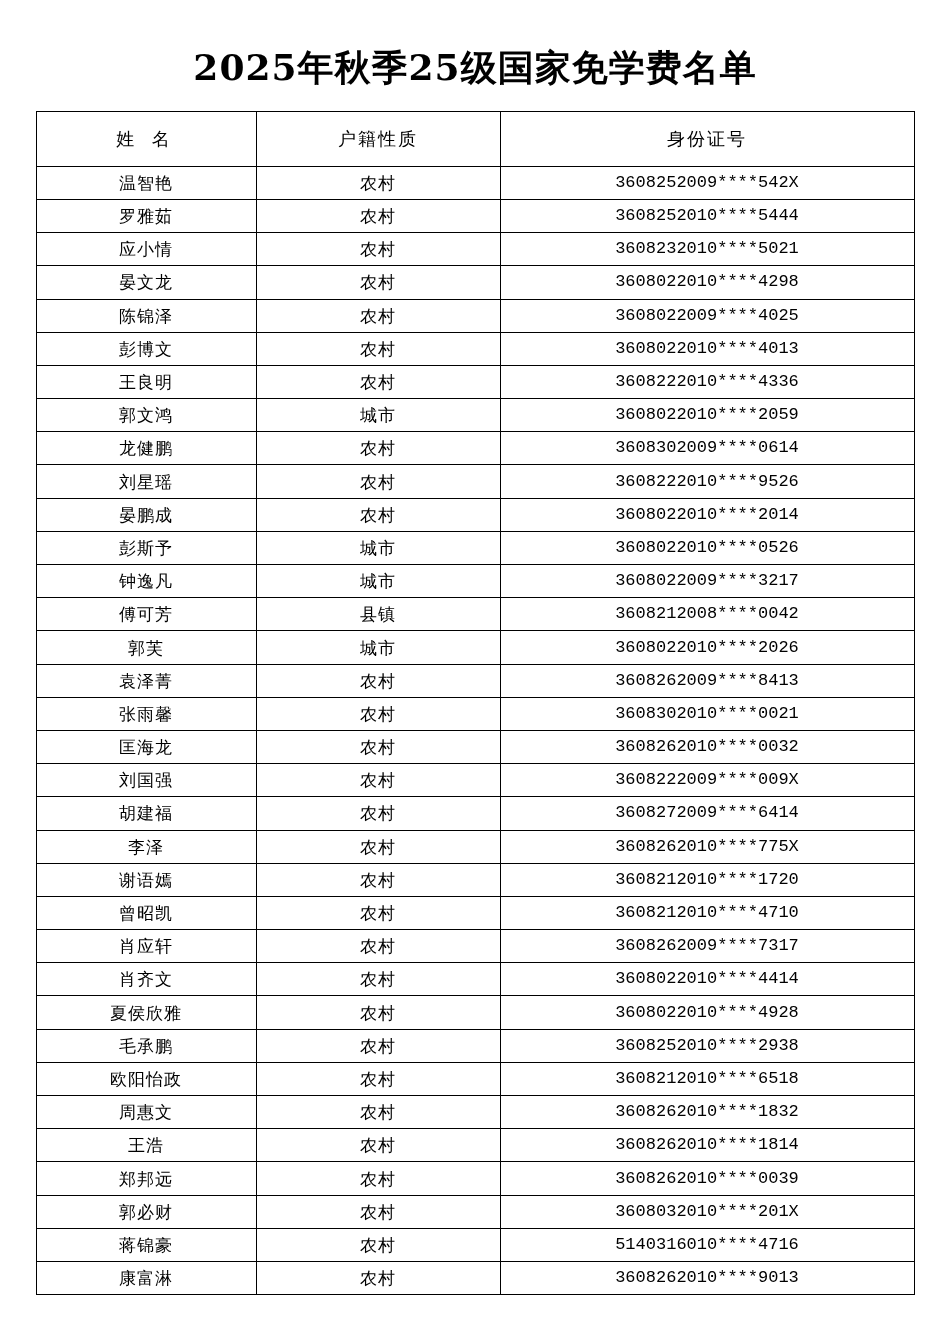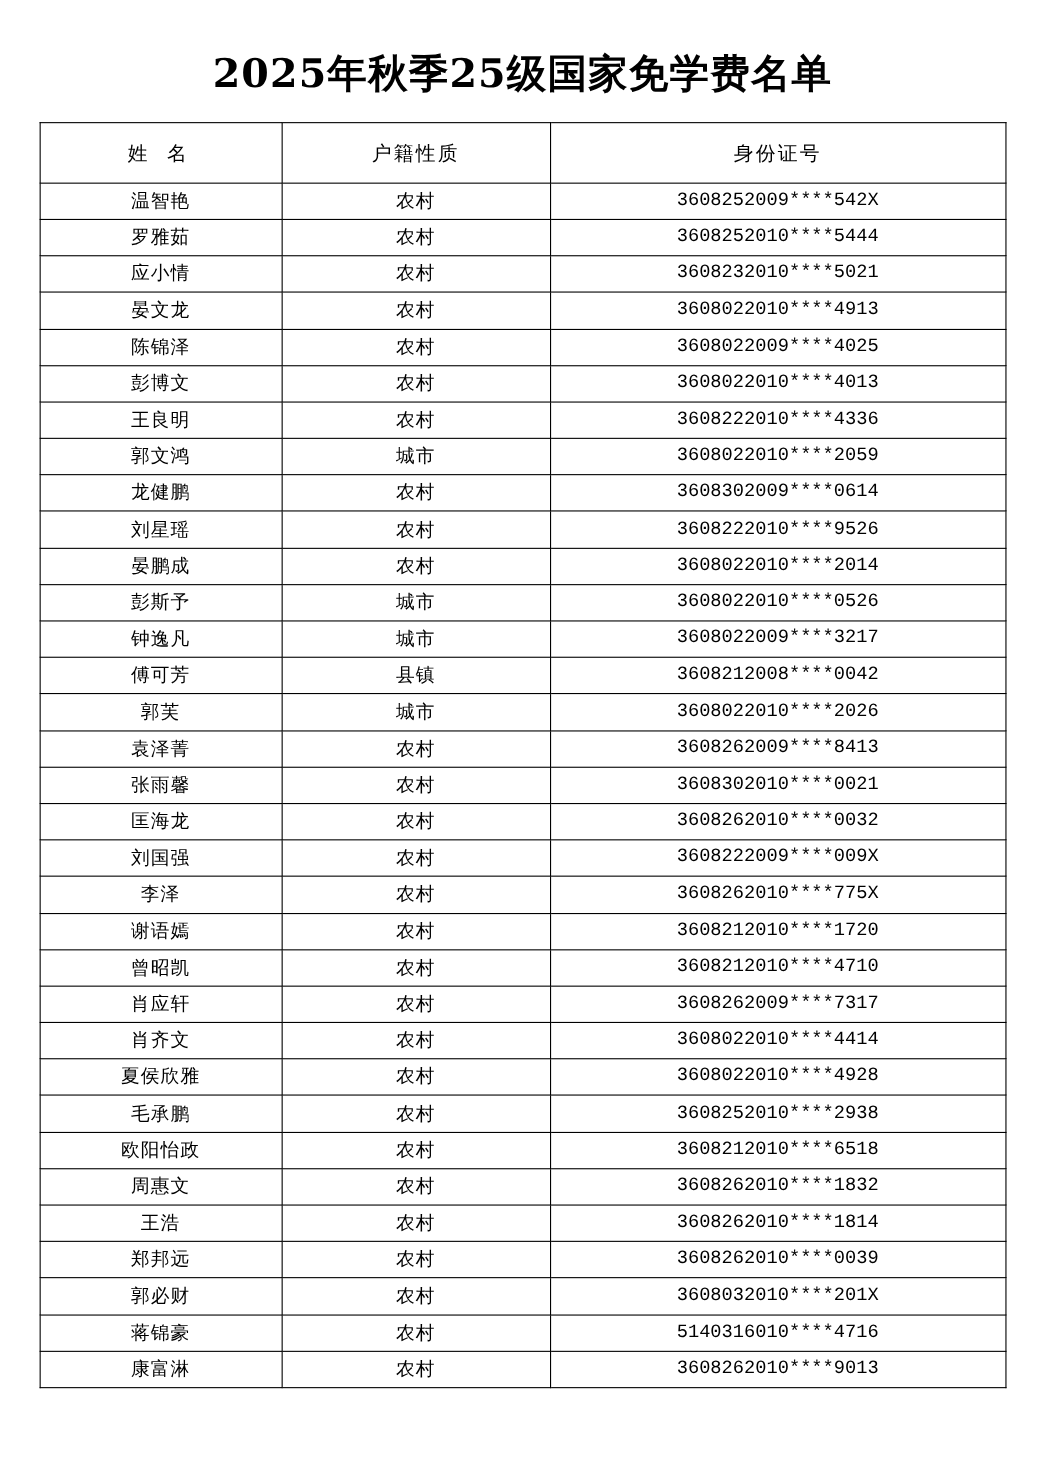--- a/index.html
+++ b/index.html
@@ -102,21 +102,21 @@
           <td class="cell-id">3608252010****5444</td>
         </tr>
         <tr>
           <td class="cell-name">应小情</td>
           <td class="cell-house">农村</td>
           <td class="cell-id">3608232010****5021</td>
         </tr>
         <tr>
           <td class="cell-name">晏文龙</td>
           <td class="cell-house">农村</td>
-          <td class="cell-id">3608022010****4913</td>
+          <td class="cell-id">3608022010****4298</td>
         </tr>
         <tr>
           <td class="cell-name">陈锦泽</td>
           <td class="cell-house">农村</td>
           <td class="cell-id">3608022009****4025</td>
         </tr>
         <tr>
           <td class="cell-name">彭博文</td>
           <td class="cell-house">农村</td>
           <td class="cell-id">3608022010****4013</td>
@@ -180,20 +180,25 @@
           <td class="cell-name">匡海龙</td>
           <td class="cell-house">农村</td>
           <td class="cell-id">3608262010****0032</td>
         </tr>
         <tr>
           <td class="cell-name">刘国强</td>
           <td class="cell-house">农村</td>
           <td class="cell-id">3608222009****009X</td>
         </tr>
         <tr>
+          <td class="cell-name">胡建福</td>
+          <td class="cell-house">农村</td>
+          <td class="cell-id">3608272009****6414</td>
+        </tr>
+        <tr>
           <td class="cell-name">李泽</td>
           <td class="cell-house">农村</td>
           <td class="cell-id">3608262010****775X</td>
         </tr>
         <tr>
           <td class="cell-name">谢语嫣</td>
           <td class="cell-house">农村</td>
           <td class="cell-id">3608212010****1720</td>
         </tr>
         <tr>

